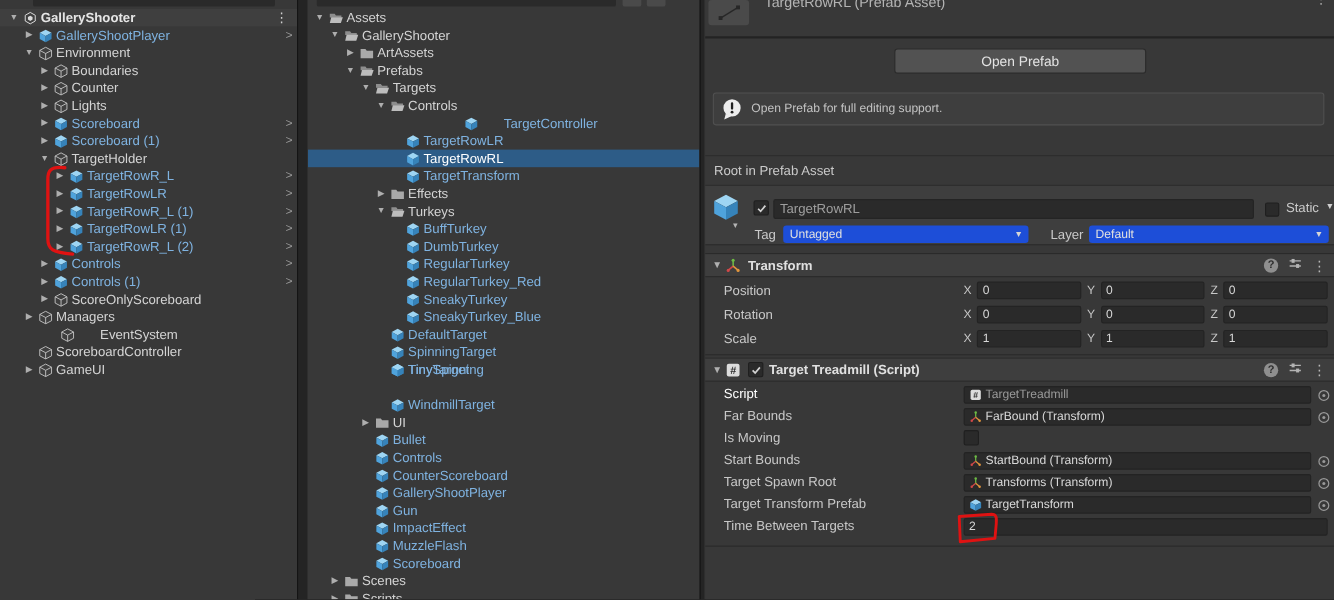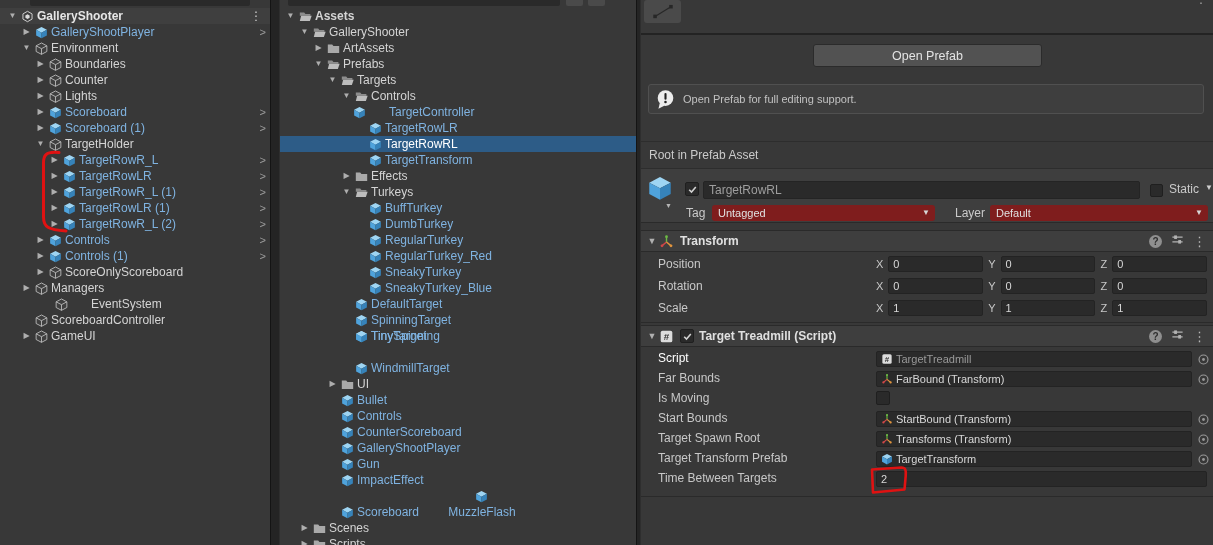--- a/index.html
+++ b/index.html
@@ -19,21 +19,21 @@
 .topstub{position:absolute;top:0;height:6px;background:#2a2a2a;border-radius:0 0 2px 2px}
 .topbtn{position:absolute;top:0;height:6px;background:#4a4a4a;border-radius:0 0 2px 2px}
 
 
 .trow{position:absolute;left:0;right:0;height:16px;display:flex;align-items:center;white-space:nowrap;cursor:default}
 .arrow{width:13px;flex:none;font-size:8px;color:#aeaeae;text-align:center;line-height:16px}
 .ticon{width:16px;height:16px;flex:none;display:inline-flex;align-items:center;justify-content:center}
 .ticon svg{width:13px;height:13px}
 .tlabel{font-size:12px;color:#d4d4d4;padding-left:2px;line-height:16px}
 .blue>.tlabel{color:#7fb3e1}
-.boldlbl{font-weight:bold}
+.boldlbl{font-weight:normal}
 .selrow{background:#2d5c87}
 .selrow>.tlabel{color:#ffffff}
 .chev{position:absolute;right:4px;top:0;font-size:11px;color:#9c9c9c;line-height:16px}
 
 .scene-row{position:absolute;top:8px;left:0;right:0;height:16px;background:#3f3f3f;display:flex;align-items:center;padding-left:6px}
 .scene-row .tlabel{font-weight:bold;color:#e6e6e6}
 .scene-kebab{position:absolute;right:8px;font-size:12px;color:#d0d0d0;line-height:15px}
 
 
 .insp-thumb{position:absolute;left:3px;top:0;width:37px;height:23px;background:#4a4a4a;border-radius:3px;display:flex;align-items:center;justify-content:center}
@@ -61,21 +61,21 @@
 .go-cube svg{width:26px;height:26px}
 .go-cube-arrow{position:absolute;left:24px;top:33px;font-size:7px;color:#b5b5b5}
 .checkbox{position:absolute;width:14px;height:14px;background:#2a2a2a;border:1px solid #1f1f1f;border-radius:2px;
   display:flex;align-items:center;justify-content:center}
 .checkbox svg{width:11px;height:11px}
 .namefield{position:absolute;left:62px;top:12px;width:437px;height:18px;background:#2a2a2a;border:1px solid #242424;border-radius:2px;
   font-size:12px;color:#9e9e9e;line-height:16px;padding-left:5px}
 .static-lbl{position:absolute;left:528px;top:13px;font-size:12px;color:#cacaca}
 .static-arrow{position:absolute;left:564px;top:14px;font-size:8px;color:#cfcfcf}
 .fldlbl{position:absolute;font-size:12px;color:#cacaca}
-.dropdown{position:absolute;height:16px;background:#7f1d1d;border-radius:3px;font-size:11px;color:#e0e0e0;line-height:16px;padding-left:6px}
+.dropdown{position:absolute;height:16px;background:#1d4ed8;border-radius:3px;font-size:11px;color:#e0e0e0;line-height:16px;padding-left:6px}
 .dropdown i{position:absolute;right:5px;top:0;font-style:normal;font-size:8px;color:#d6d6d6}
 
 .comp-header{position:absolute;left:0;right:0;height:22px;background:#3e3e3e;border-top:1px solid #2a2a2a;border-bottom:1px solid #2a2a2a;
   display:flex;align-items:center;padding-left:4px}
 .fold{width:14px;font-size:9px;color:#b0b0b0;text-align:center}
 .cicon{width:17px;height:16px;margin-right:4px;display:flex;align-items:center}
 .cicon svg{width:15px;height:15px}
 .hcheck{position:relative;margin-right:5px}
 .hcheck .checkbox{position:relative;left:0;top:0}
 .ctitle{font-weight:bold;font-size:12px;color:#e0e0e0}
@@ -406,21 +406,21 @@
         <div class="trow" style="top: 88px; padding-left: 60px;">
           <span class="arrow">▼</span>
           <span class="ticon">
             <svg viewBox="0 0 16 14">
               <path d="M1 2 h5.4 l1.5 2 H14 v2.2 H1 Z" fill="#8d8d8d"></path>
               <path d="M2.6 6 H15.6 L13.4 12.5 H1 Z" fill="#bdbdbd"></path>
             </svg>
           </span>
           <span class="tlabel">Controls</span>
         </div>
-        <div class="trow blue" style="top: 104px; padding-left: 38px; gap: 20px;">
+        <div class="trow blue" style="top: 104px; padding-left: 107px; gap: 20px;">
           <span class="arrow"></span>
           <span class="ticon">
             <svg viewBox="0 0 16 16">
               <polygon points="8,1.2 14.6,4.7 8,8.2 1.4,4.7" fill="#9ed5f3"></polygon>
               <polygon points="1.4,4.7 8,8.2 8,15.2 1.4,11.7" fill="#4fa3dc"></polygon>
               <polygon points="14.6,4.7 8,8.2 8,15.2 14.6,11.7" fill="#3683ba"></polygon>
             </svg>
           </span>
           <span class="tlabel">TargetController</span>
         </div>
@@ -665,21 +665,21 @@
           <span class="arrow"></span>
           <span class="ticon">
             <svg viewBox="0 0 16 16">
               <polygon points="8,1.2 14.6,4.7 8,8.2 1.4,4.7" fill="#9ed5f3"></polygon>
               <polygon points="1.4,4.7 8,8.2 8,15.2 1.4,11.7" fill="#4fa3dc"></polygon>
               <polygon points="14.6,4.7 8,8.2 8,15.2 14.6,11.7" fill="#3683ba"></polygon>
             </svg>
           </span>
           <span class="tlabel">ImpactEffect</span>
         </div>
-        <div class="trow blue" style="top: 488px; padding-left: 46px; flex-direction: column;">
+        <div class="trow blue" style="top: 488px; padding-left: 46px;">
           <span class="arrow"></span>
           <span class="ticon">
             <svg viewBox="0 0 16 16">
               <polygon points="8,1.2 14.6,4.7 8,8.2 1.4,4.7" fill="#9ed5f3"></polygon>
               <polygon points="1.4,4.7 8,8.2 8,15.2 1.4,11.7" fill="#4fa3dc"></polygon>
               <polygon points="14.6,4.7 8,8.2 8,15.2 14.6,11.7" fill="#3683ba"></polygon>
             </svg>
           </span>
           <span class="tlabel">MuzzleFlash</span>
         </div>
@@ -717,20 +717,23 @@
 
   <div id="vdiv2" class="vdiv"></div>
 
   <section id="inspector" class="panel">
     <div class="insp-thumb">
       <svg viewBox="0 0 34 22">
           <path d="M8 16 L26 5" stroke="#272727" stroke-width="1.4"></path>
           <rect x="6" y="14" width="4" height="4" fill="#272727"></rect>
           <rect x="24" y="3" width="4" height="4" fill="#272727"></rect>
         </svg>
+    </div>
+    <div class="insp-title-clip">
+      <span class="insp-title">TargetRowRL (Prefab Asset)</span>
     </div>
     <div class="insp-kebab-top">⋮</div>
     <div class="hsep" style="top:33px;height:2px;background:#232323"></div>
 
     <button class="btn open-prefab">Open Prefab</button>
 
     <div class="helpbox">
       <span class="hb-icon">
         <svg viewBox="0 0 22 22">
             <circle cx="11" cy="9.5" r="8.2" fill="#ececec"></circle>

